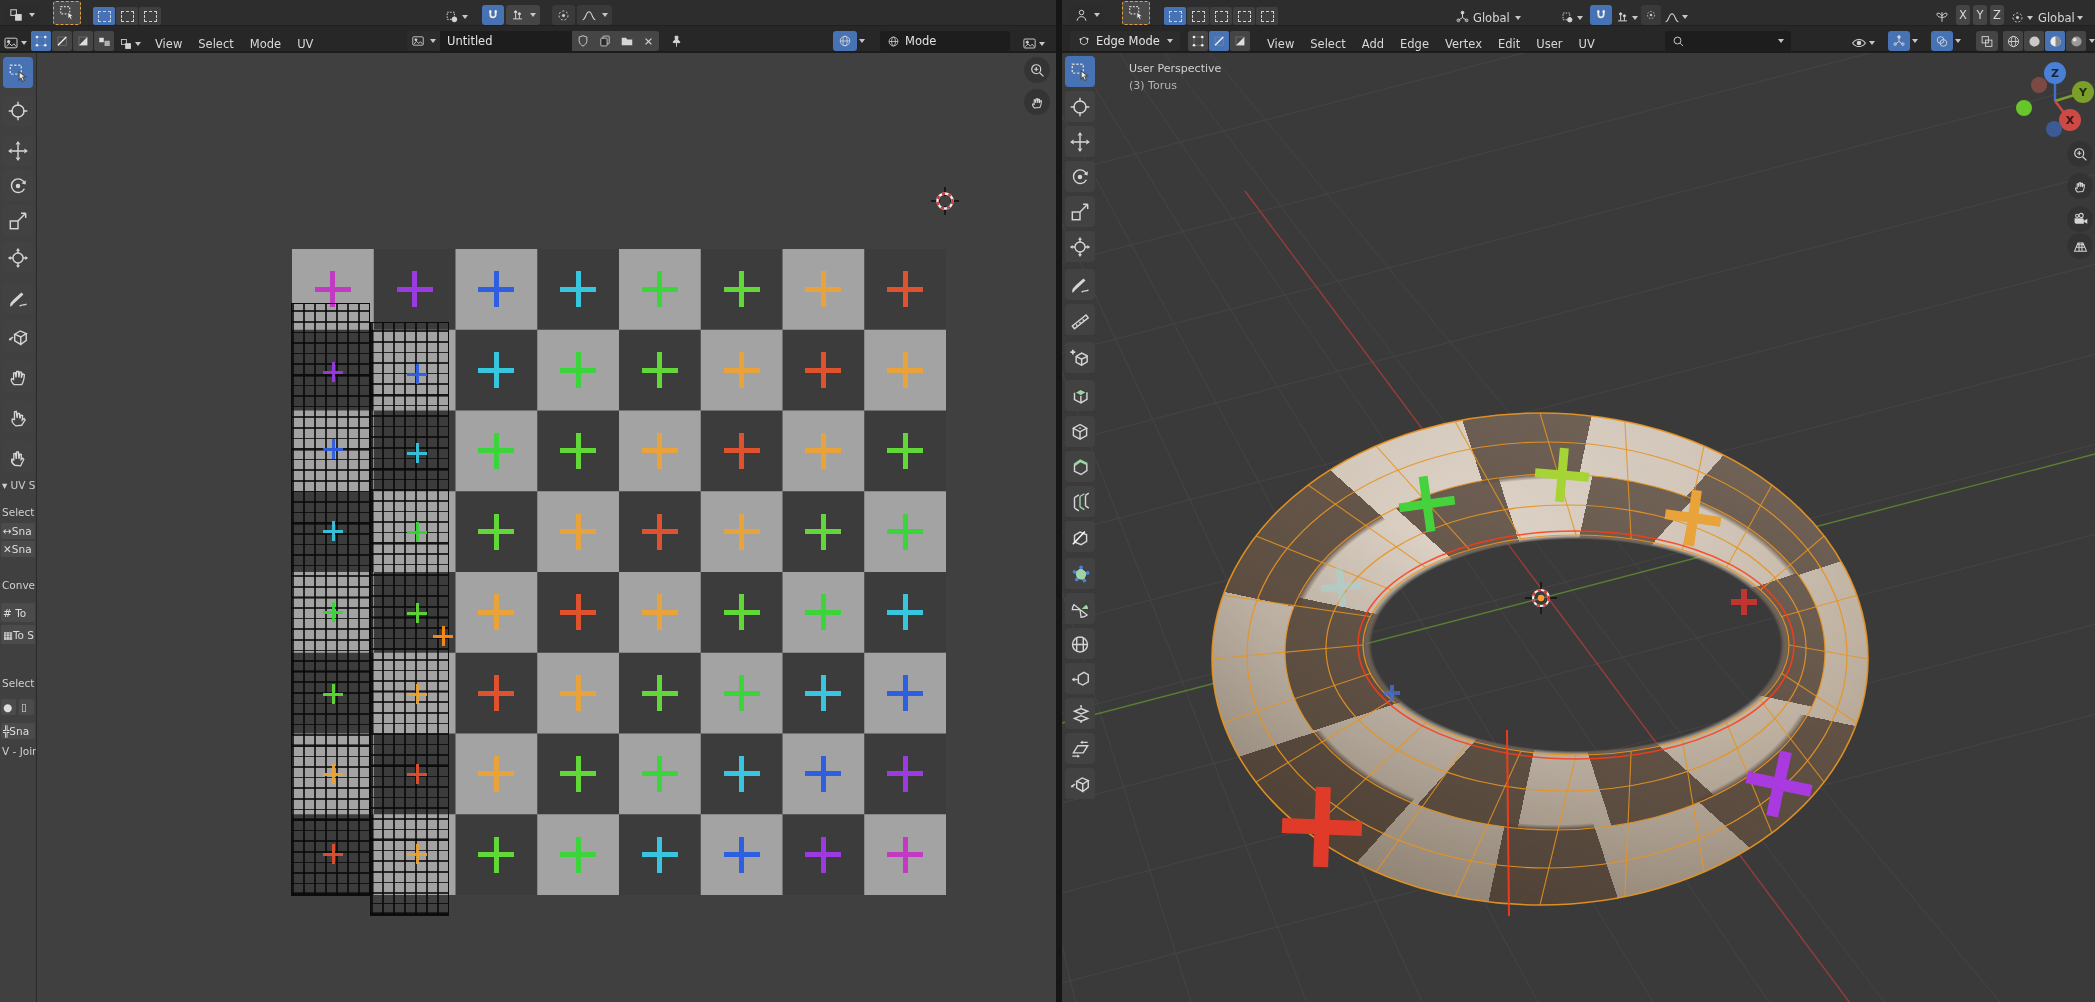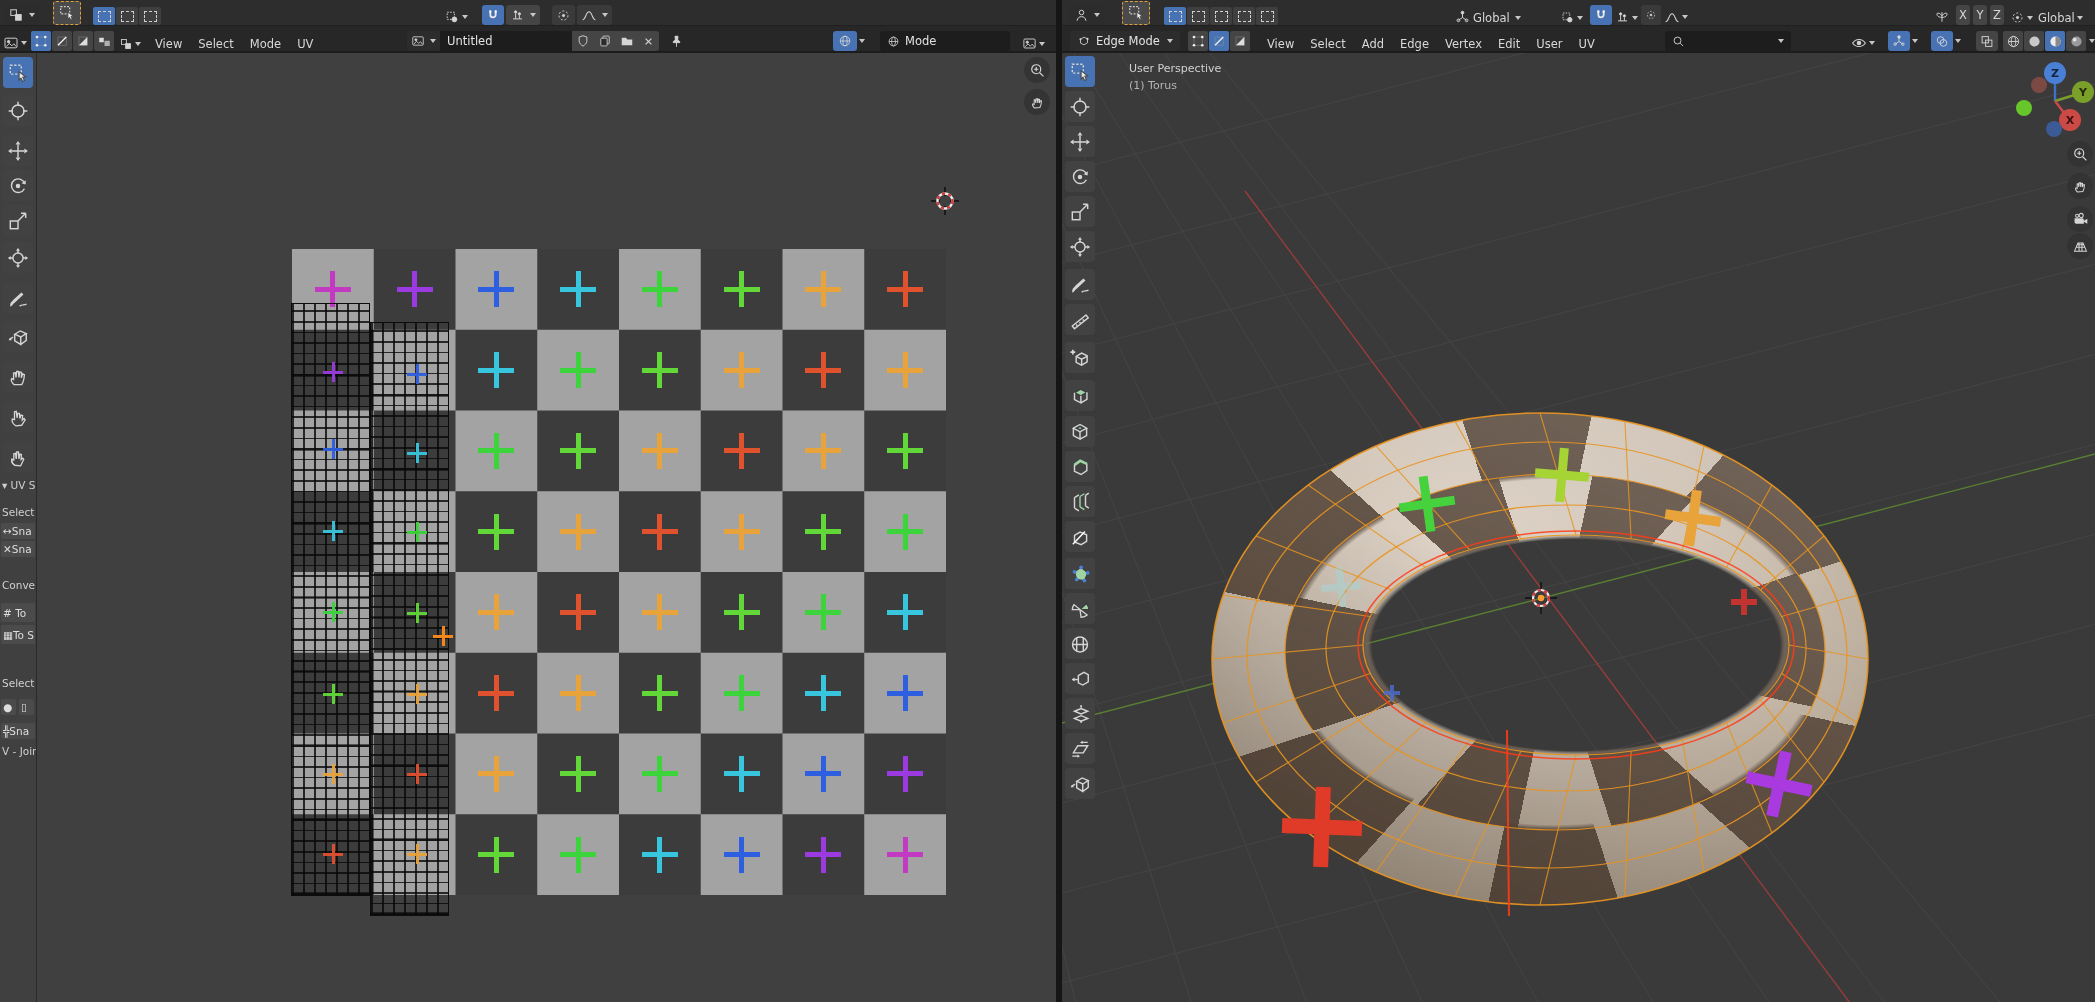--- a/index.html
+++ b/index.html
@@ -960,21 +960,21 @@
             <rect x="-8" y="-2" width="16" height="4" fill="#4a6fd0"></rect>
           </g>
           <g>
             <path d="M479 529v9M479 552v9M463 545h9M486 545h9" stroke="#111" stroke-width="1.4"></path>
             <circle cx="479" cy="545" r="8" fill="none" stroke="#eee" stroke-width="2.2"></circle>
             <circle cx="479" cy="545" r="8" fill="none" stroke="#d03a3a" stroke-width="2.2" stroke-dasharray="3.4 3.4"></circle>
             <circle cx="479" cy="545" r="3.2" fill="#ff9d2e"></circle>
           </g>
         </svg>
       <div class="ovl" style="left:67px;top:9px;font-size:11px;color:#d0d0d0">User Perspective</div>
-      <div class="ovl" style="left:67px;top:26px;font-size:11px;color:#b5b5b5">(1) Torus</div>
+      <div class="ovl" style="left:67px;top:26px;font-size:11px;color:#b5b5b5">(3) Torus</div>
       <div id="v3d-toolbar">
           <div class="toolcol-btn on" style="top: 3px;">
             <svg width="22" height="22" viewBox="0 0 20 20" class="icon">
               <use href="#sym-select-box"></use>
             </svg>
           </div>
           <div class="toolcol-btn" style="top: 38px;">
             <svg width="22" height="22" viewBox="0 0 20 20" class="icon">
               <use href="#sym-cursor"></use>
             </svg>

